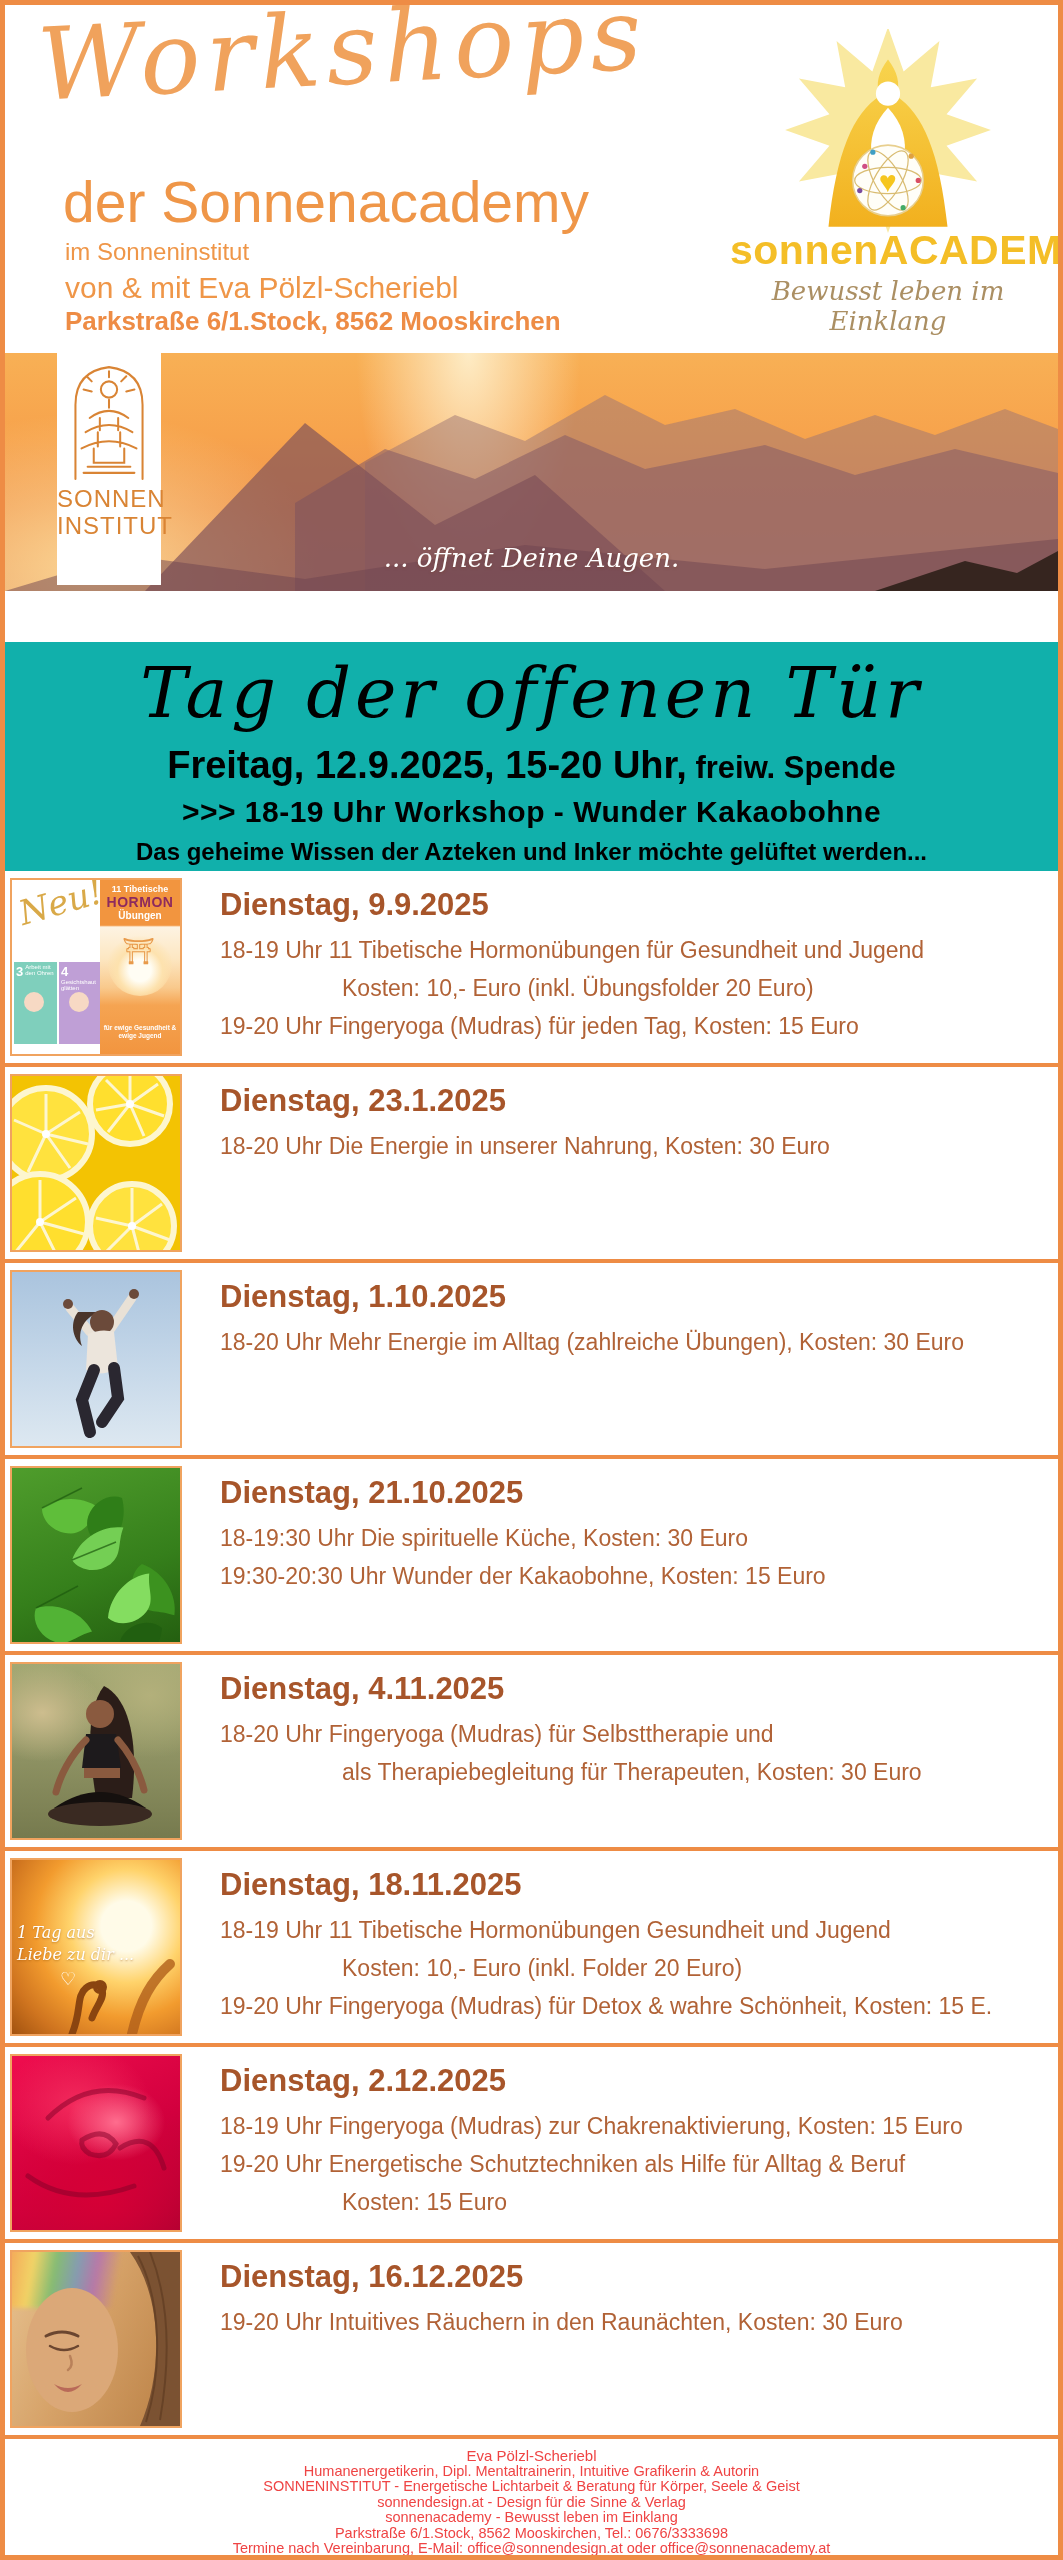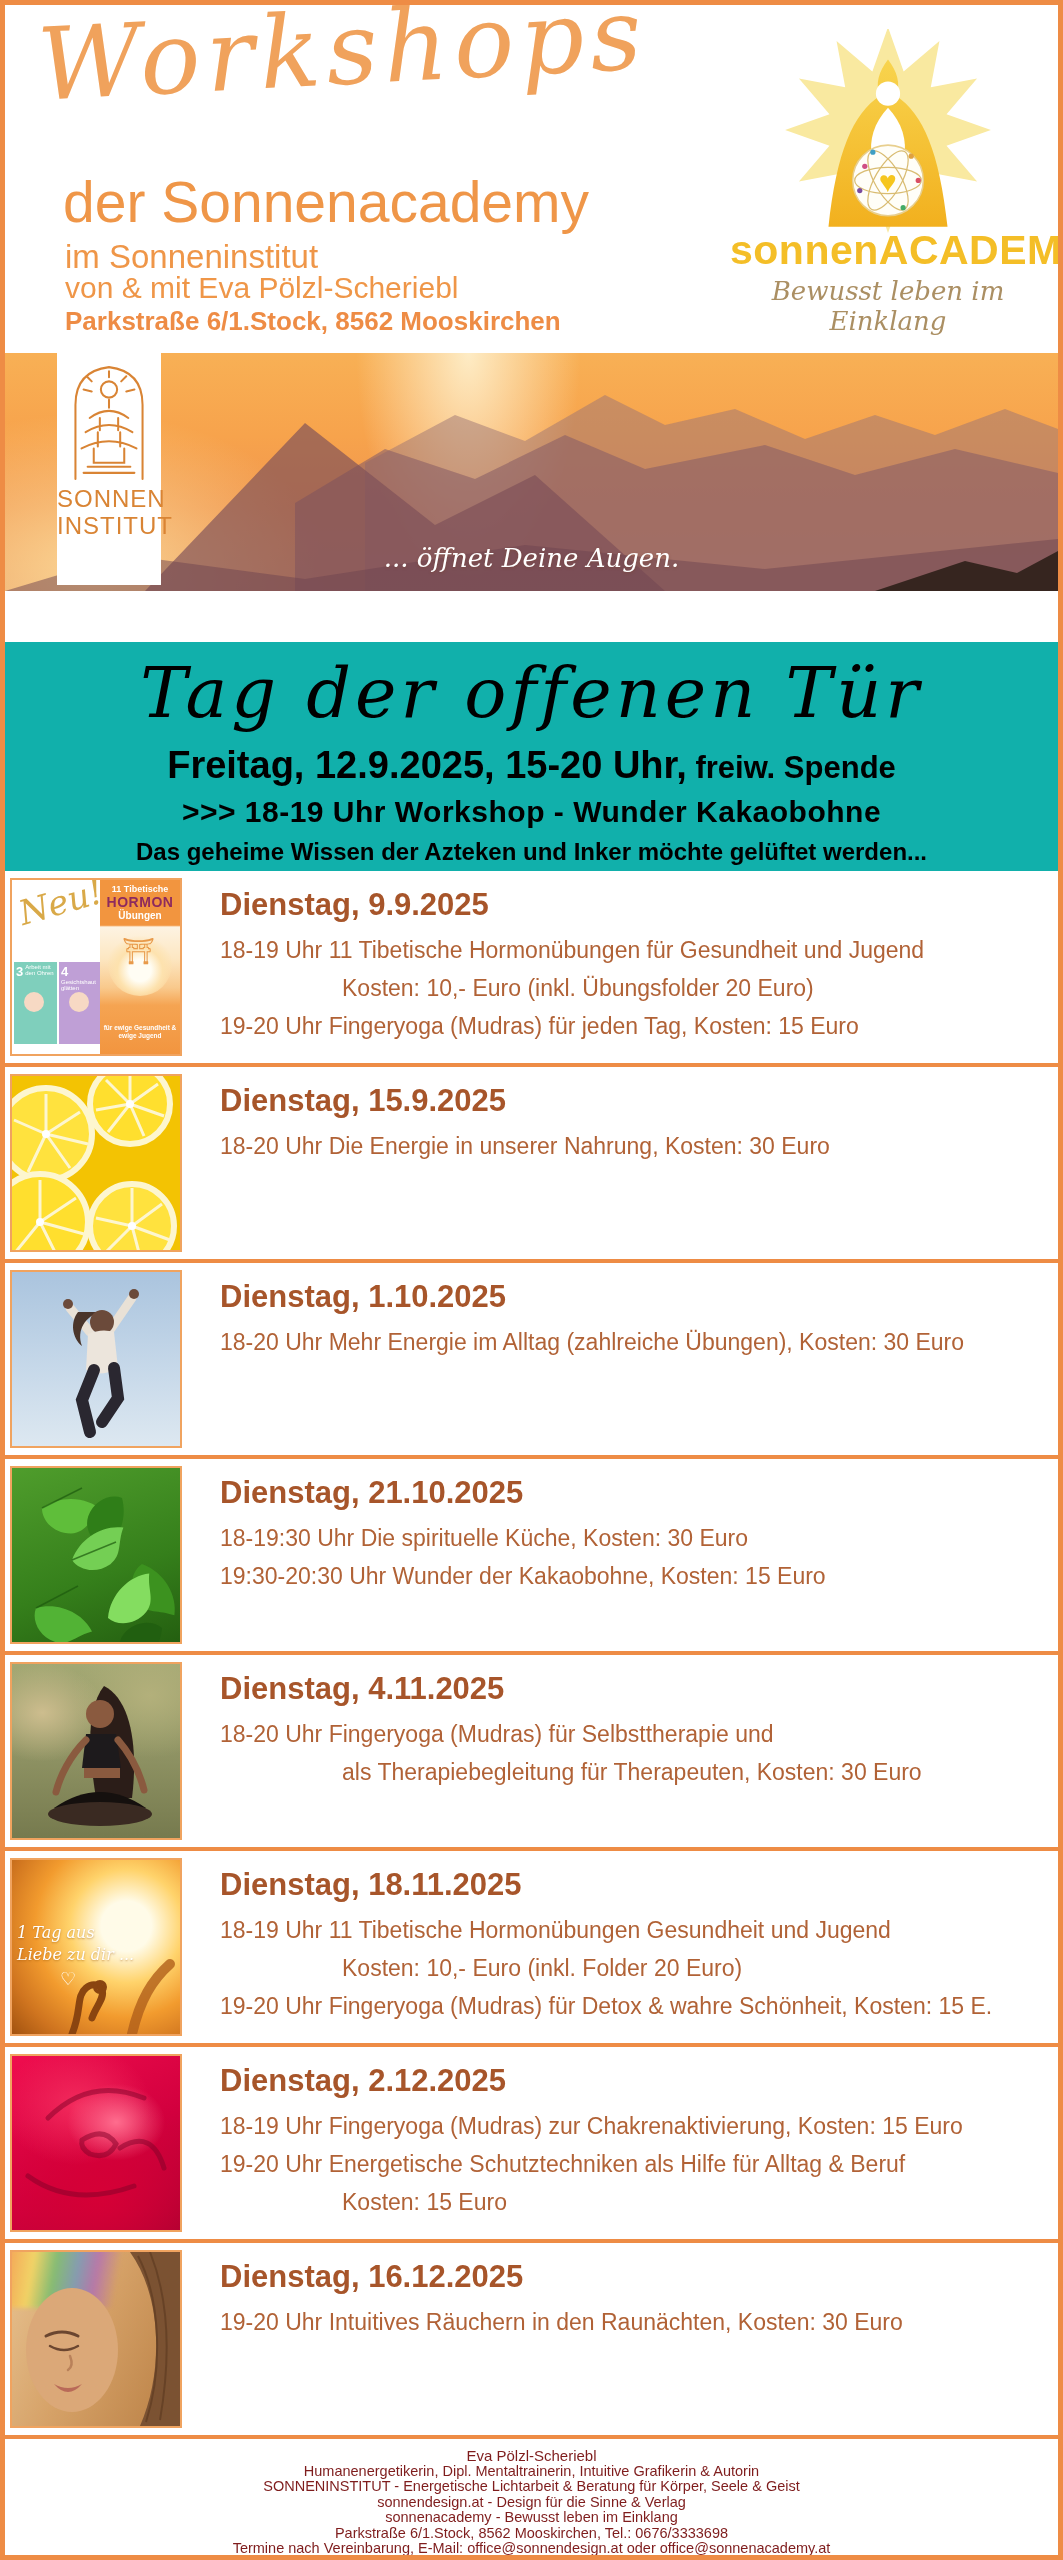--- a/index.html
+++ b/index.html
@@ -5,21 +5,21 @@
   html,body{margin:0;padding:0;background:#fff;}
   .flyer{position:relative;width:1063px;height:2560px;box-sizing:border-box;
     border:5px solid #ee8c45;background:#fff;overflow:hidden;
     font-family:"Liberation Sans",sans-serif;}
   
   .header{position:relative;height:348px;background:#fff;}
   .title-script{position:absolute;left:30px;top:2px;font-family:"DejaVu Serif",serif;
     font-style:italic;font-weight:400;font-size:100px;color:#f0a25c;letter-spacing:6px;
     transform:rotate(-3deg);transform-origin:left top;white-space:nowrap;}
   .subtitle{position:absolute;left:58px;top:164px;font-size:57px;color:#ef9648;white-space:nowrap;}
-  .hline1{position:absolute;left:60px;top:233px;font-size:33px;color:#ef9648;}
+  .hline1{position:absolute;left:60px;top:233px;font-size:24px;color:#ef9648;}
   .hline2{position:absolute;left:60px;top:266px;font-size:30px;color:#ef9648;}
   .hline3{position:absolute;left:60px;top:301px;font-size:26px;font-weight:700;color:#ee8c45;}
   .academy-logo{position:absolute;top:24px;right:12px;width:316px;text-align:center;}
   .academy-logo svg{display:block;margin:0 auto;}
   .academy-word{font-size:41px;font-weight:700;color:#f4be27;letter-spacing:.5px;margin-top:-6px;}
   .academy-tag{font-family:"DejaVu Serif",serif;font-style:italic;font-size:26px;color:#ab8f63;margin-top:2px;}
   
   .banner{position:relative;height:238px;overflow:hidden;
     background:
       radial-gradient(160px 320px at 44% 0%, rgba(255,246,216,.85), rgba(255,246,216,0) 70%),
@@ -81,21 +81,21 @@
   .t-rainbow{position:absolute;left:-20px;top:-14px;width:150px;height:70px;opacity:.55;filter:blur(2px);
     background:linear-gradient(100deg,#ff4040 0%,#ff9c2e 14%,#ffe84d 28%,#3fc46a 42%,#3f8fe0 56%,#9c53d6 68%,rgba(156,83,214,0) 82%);}
   .t-sky{background:linear-gradient(180deg,#aac4de 0%,#c6d8e9 55%,#dde8f1 100%);}
   .t-medit{background:
     radial-gradient(90px 70px at 18% 28%, #cdbd8e, rgba(205,189,142,0) 70%),
     radial-gradient(110px 90px at 82% 18%, #b3b07b, rgba(179,176,123,0) 70%),
     linear-gradient(180deg,#a3a873 0%,#8d9162 55%,#767a4e 100%);}
   .t-nettle{background:linear-gradient(160deg,#4f9d2c 0%,#357f1b 60%,#245f10 100%);}
   
   .footer{height:112px;padding-top:9px;text-align:center;box-sizing:border-box;background:#fff;}
-  .fline{font-size:14.5px;line-height:15.5px;color:#7f1d1d;}
+  .fline{font-size:14.5px;line-height:15.5px;color:#ef4444;}
   .fline.first{font-size:15px;}
 </style>
 </head>
 <body>
 
 <div class="flyer">
 
   <div class="header">
     <div class="title-script">Workshops</div>
     <div class="subtitle">der Sonnenacademy</div>
@@ -209,21 +209,21 @@
           <path d="M28,146 l0,-42 M28,146 l36,-24 M28,146 l44,12 M28,146 l20,40 M28,146 l-26,32"></path>
           <path d="M120,150 l0,-38 M120,150 l30,-22 M120,150 l38,14 M120,150 l10,38 M120,150 l-30,30 M120,150 l-36,-8"></path>
         </g>
         <circle cx="118" cy="28" r="4" fill="#fff"></circle>
           <circle cx="34" cy="58" r="4" fill="#fff"></circle>
         <circle cx="28" cy="146" r="4" fill="#fff"></circle>
           <circle cx="120" cy="150" r="4" fill="#fff"></circle>
       </svg>
     </div>
     <div class="event-text">
-      <h3 class="event-date">Dienstag, 15.9.2025</h3>
+      <h3 class="event-date">Dienstag, 23.1.2025</h3>
       <div class="eline">18-20 Uhr Die Energie in unserer Nahrung, Kosten: 30 Euro</div>
     </div>
   </div>
 
   <div class="event">
     <div class="thumb t-sky">
       <svg width="168" height="174" viewBox="0 0 168 174">
         <g stroke="#e9e1d6" stroke-width="9" stroke-linecap="round" fill="none">
           <path d="M58,36 L78,60"></path>
             <path d="M120,26 L98,58"></path>

